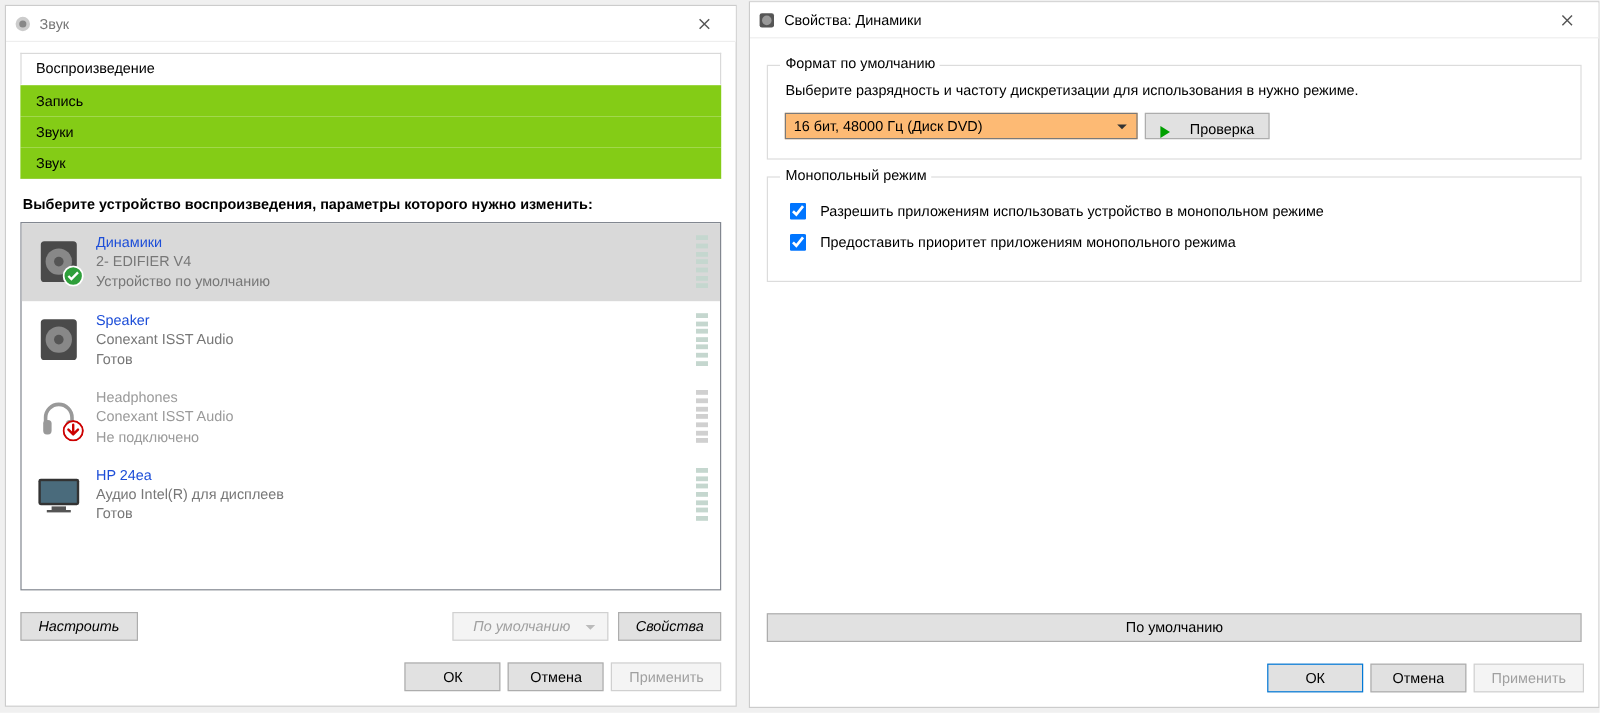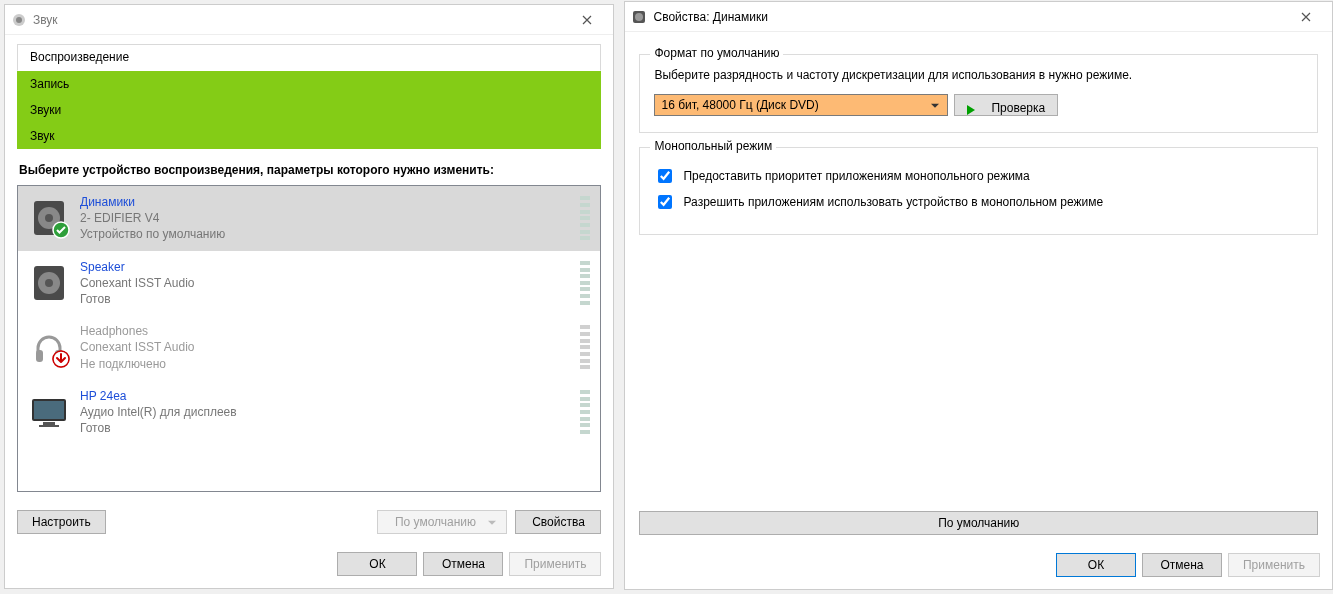--- a/index.html
+++ b/index.html
@@ -22,21 +22,21 @@
   .device { display:flex; align-items:center; padding: 8px 10px; gap: 10px;}
   .device.selected { background: #d9d9d9; }
   .dev-icon { width:42px; height:42px; position:relative; flex-shrink:0; display:flex; align-items:center; justify-content:center;}
   .dev-text { flex:1; line-height:1.35;}
   .dev-text .line1 { color:#1d4ed8;}
   .dev-text .line2, .dev-text .line3 { color:#777;}
   .device.disabled .line1, .device.disabled .line2, .device.disabled .line3 { color:#9a9a9a;}
   .level { width: 10px; height: 44px; display:flex; flex-direction:column; justify-content:space-between;}
   .level .bar { height: 4px; width:100%; background: #c5d7cf; }
   .level.gray .bar { background:#d0d0d0;}
-  .btn-row { display:flex; gap: 8px; margin-top: 4px;}
+  .btn-row { display:flex; gap: 8px; margin-top: 4px; font-style: italic;}
   .btn { min-width: 86px; padding: 4px 14px; border: 1px solid #adadad; background: #e1e1e1; cursor:pointer; text-align:center;}
   .btn.disabled { color:#a0a0a0; cursor:default; background:#f4f4f4; border-color:#d0d0d0;}
   .btn.default { border-color:#0078d7; }
   .btn.dropdown { min-width:130px; position:relative; padding-right:28px;}
   .btn.dropdown::after { content:""; position:absolute; right:10px; top:50%; transform:translateY(-30%); border-left:4px solid transparent; border-right:4px solid transparent; border-top:4px solid #555;}
   .btn.dropdown.disabled::after { border-top-color:#bbb;}
   .footer-row { display:flex; justify-content:flex-end; gap:6px; margin-top:10px; padding:8px 0 0 0;}
   
   .w2 { width: 766px; height: 589px; margin-top:1px;}
   .w2 .titlebar .title { color:#000;}
@@ -246,25 +246,25 @@
           <span class="tri"></span>
           <span>Проверка</span>
         </div>
       </div>
     </div>
 
     <div class="fieldset">
       <div class="legend">Монопольный режим</div>
       <label class="chk-row">
         <input type="checkbox" checked="" style="">
-        <span>Предоставить приоритет приложениям монопольного режима</span>
+        <span>Разрешить приложениям использовать устройство в монопольном режиме</span>
       </label>
       <label class="chk-row">
         <input type="checkbox" checked="" style="">
-        <span>Разрешить приложениям использовать устройство в монопольном режиме</span>
+        <span>Предоставить приоритет приложениям монопольного режима</span>
       </label>
     </div>
 
     <div class="spacer"></div>
 
     <div class="section-btns">
       <div class="btn" style="min-width:120px">По умолчанию</div>
     </div>
 
     <div class="footer-row">

